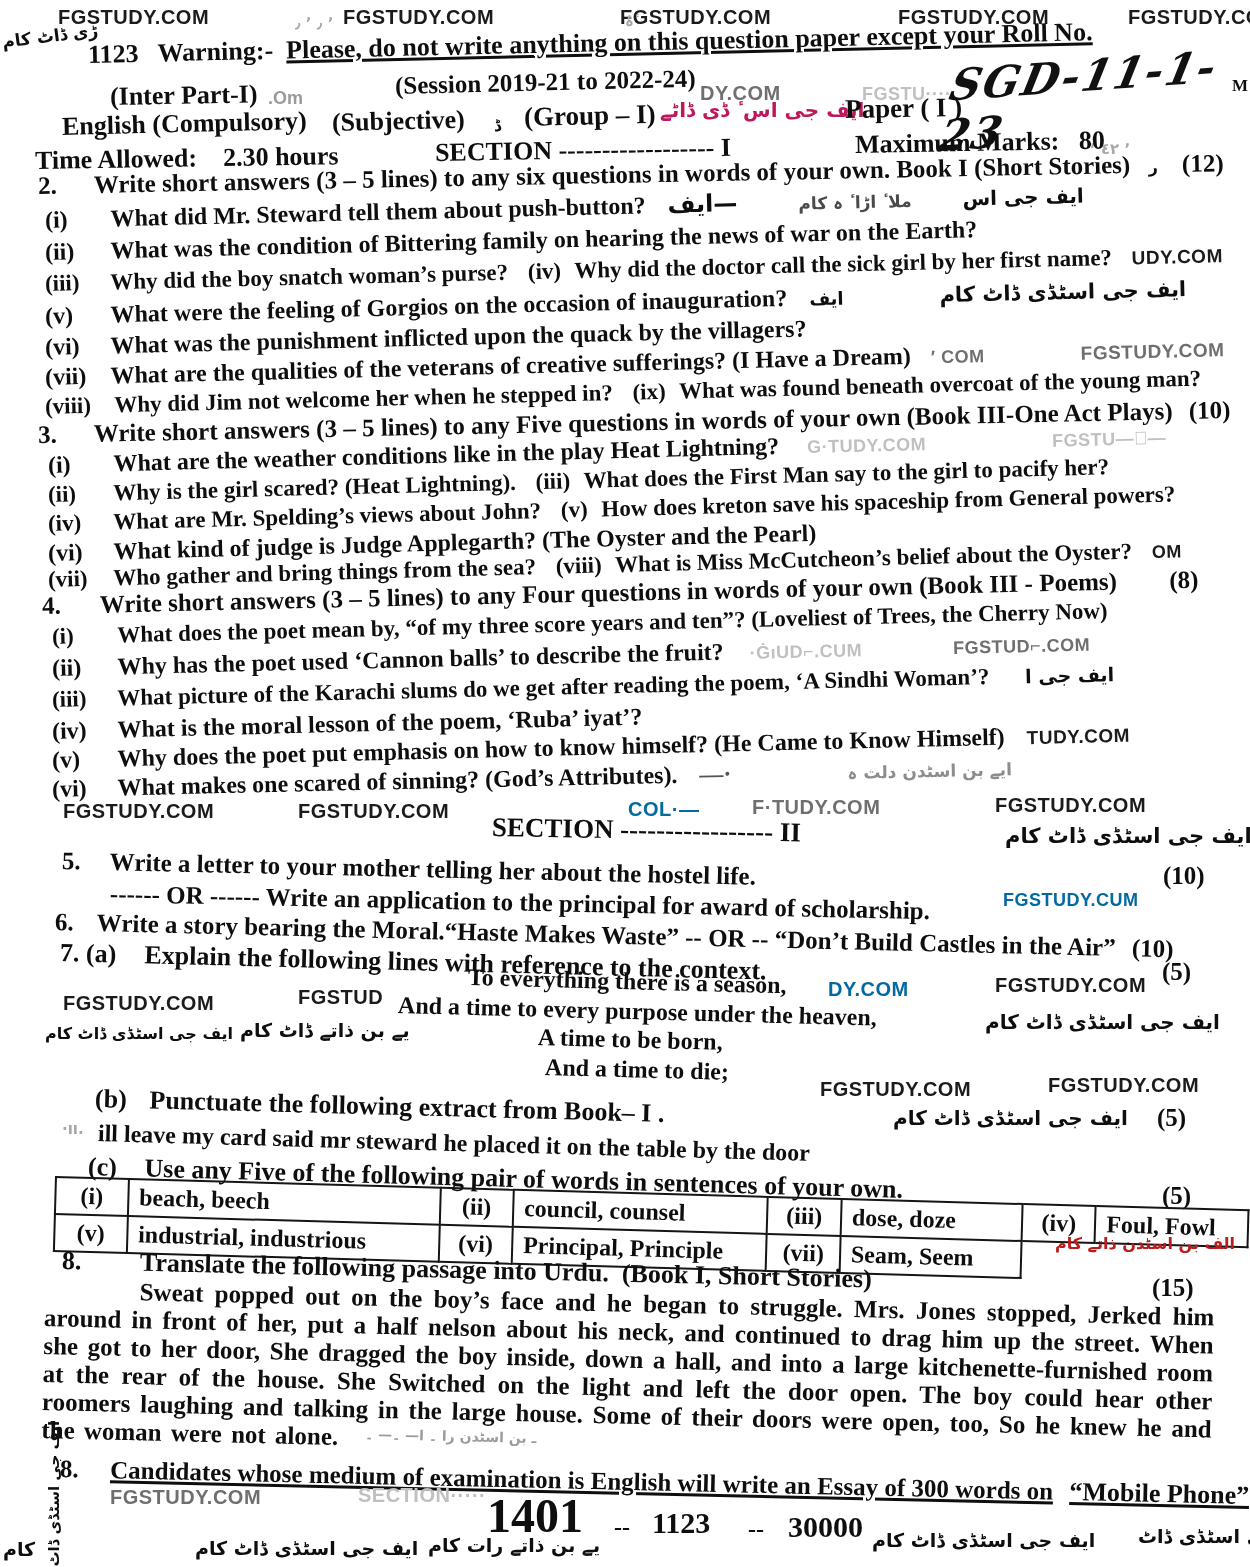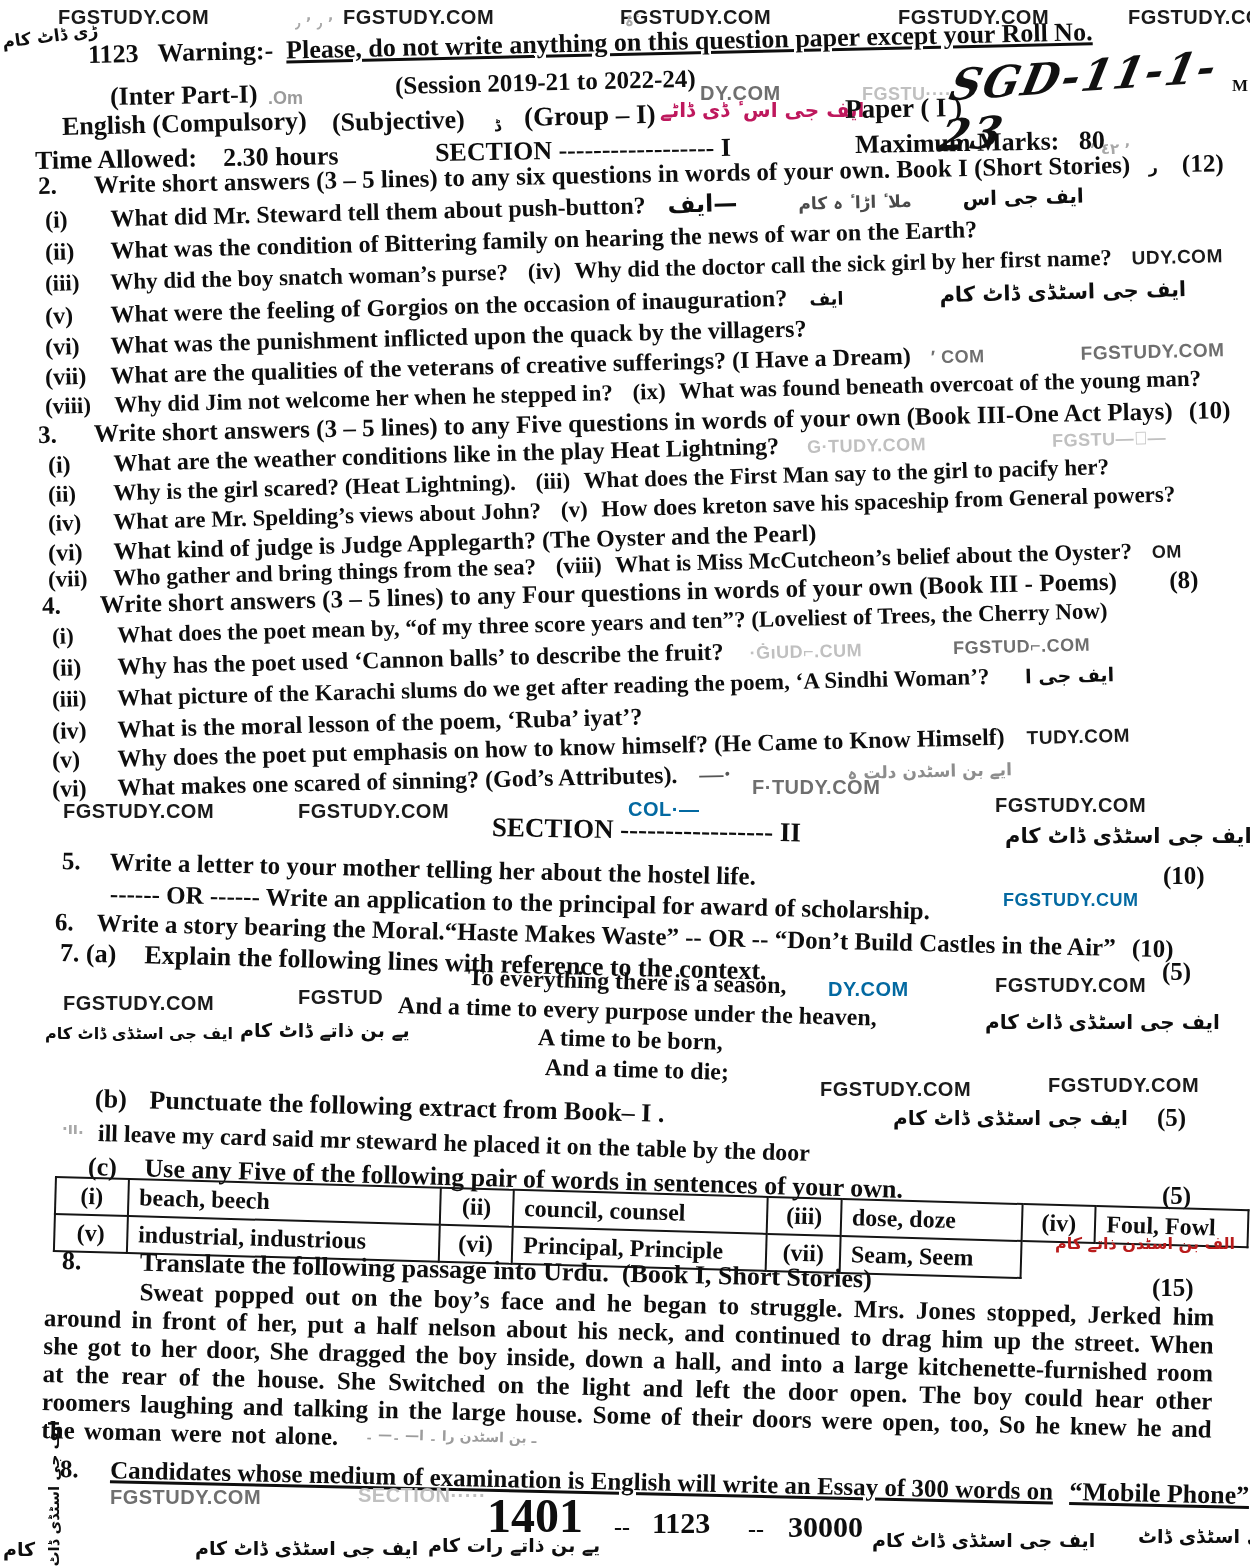--- a/index.html
+++ b/index.html
@@ -194,21 +194,21 @@
   <div class="ln" style="left:52px;top:776px;transform:rotate(-1.3deg);">
     <span class="qnum">(vi)</span>
     <span>What makes one scared of sinning? (God’s Attributes).</span>
     <span style="margin-left:16px;color:#555;">—·</span>
     <span class="urdu" style="margin-left:110px;font-size:17px;color:#8d8d8d;">ایے بن اسٹدن دلت ہ</span>
   </div>
 
   <span class="wm" style="left:63px;top:800px;">FGSTUDY.COM</span>
   <span class="wm" style="left:298px;top:800px;">FGSTUDY.COM</span>
   <span class="wm faded" style="left:628px;top:798px;">COL·—</span>
-  <span class="wm semi" style="left:752px;top:776px;">F·TUDY.COM</span>
+  <span class="wm semi" style="left:752px;top:796px;">F·TUDY.COM</span>
   <span class="wm" style="left:995px;top:794px;">FGSTUDY.COM</span>
   <span class="ln" style="left:492px;top:812px;font-size:27px;transform:rotate(1deg);">SECTION ----------------- II</span>
   <span class="u-abs urdu" style="left:1005px;top:824px;font-size:21px;">ایف جی اسٹڈی ڈاٹ کام</span>
 
   <div class="ln" style="left:62px;top:847px;font-size:25px;transform:rotate(1.3deg);">
     <span class="qnum" style="min-width:42px;">5.</span>
     <span>Write a letter to your mother telling her about the hostel life.</span>
   </div>
   <span class="marks" style="left:1163px;top:862px;">(10)</span>
   <div class="ln" style="left:110px;top:880px;font-size:25px;transform:rotate(1.2deg);">

